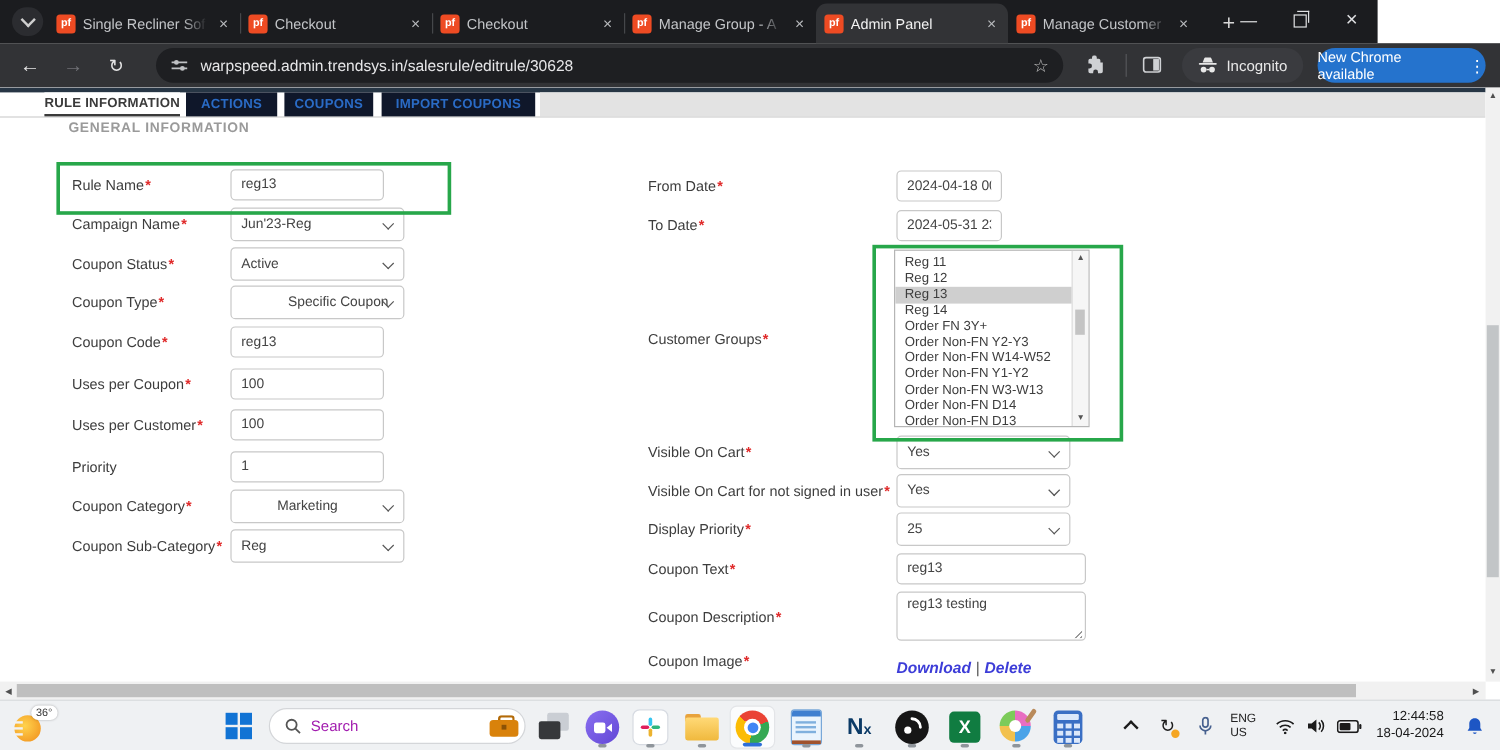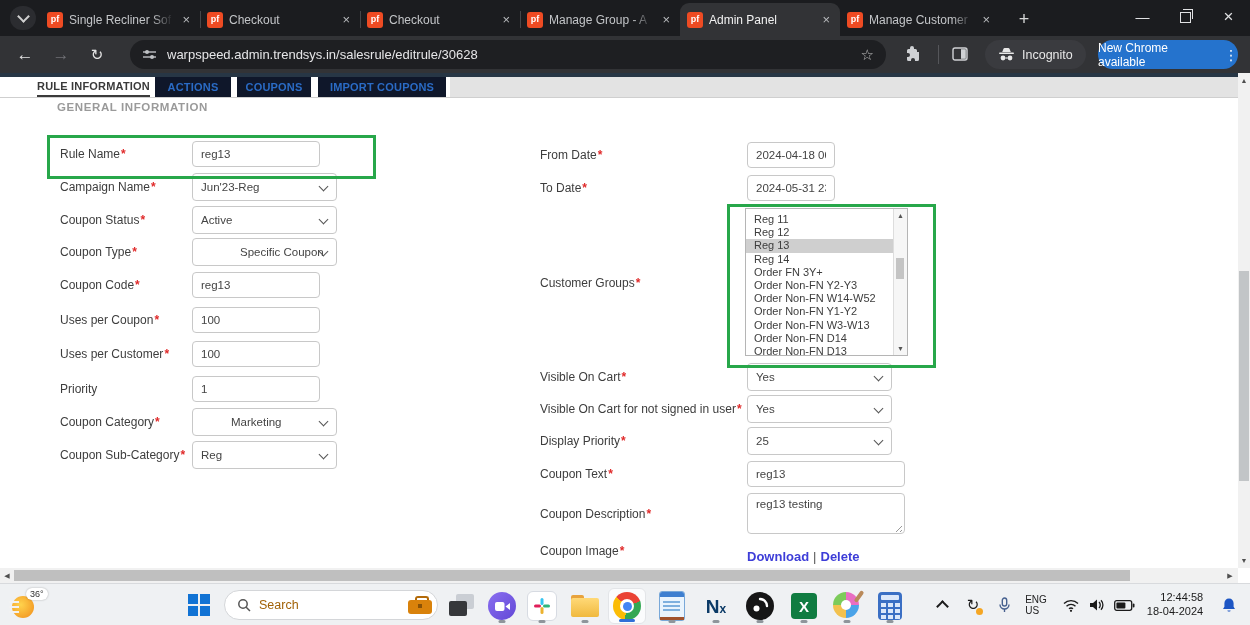--- a/index.html
+++ b/index.html
@@ -1,19 +1,19 @@
 <!DOCTYPE html>
 <html><head>
 <meta charset="utf-8">
 <style>
   html,body{margin:0;padding:0;width:1250px;height:625px;overflow:hidden;
     font-family:"Liberation Sans",sans-serif;background:#fff;position:relative;}
   .abs{position:absolute;}
   
-  #tabstrip{position:absolute;top:0;left:0;width:1250px;height:36px;background:#1b1c1f;display:flex;align-items:flex-end;}
+  #tabstrip{position:absolute;top:0;left:0;width:1148px;height:36px;background:#1b1c1f;display:flex;align-items:flex-end;}
   #tabsearch{position:absolute;left:10px;top:6px;width:26px;height:24px;border-radius:12px;background:#2b2c30;display:flex;align-items:center;justify-content:center;}
   .chev{width:7px;height:7px;border-right:2px solid #cfcfcf;border-bottom:2px solid #cfcfcf;transform:rotate(45deg);margin-top:-3px;}
   #tabs{position:absolute;left:40px;top:0;height:36px;display:flex;align-items:flex-end;}
   .btab{width:160px;height:33px;display:flex;align-items:center;gap:6px;padding:0 7px;box-sizing:border-box;color:#c3c5c8;font-size:12px;position:relative;border-radius:9px 9px 0 0;}
   .btab.active{background:#323336;color:#f2f2f2;}
   .btab .sep{position:absolute;right:-1px;top:8px;width:1px;height:17px;background:#45474a;}
   .favicon{min-width:16px;width:16px;height:16px;border-radius:3px;display:flex;align-items:center;justify-content:center;color:#fff;font-weight:bold;font-size:9px;line-height:1;}
   .btab .ttl{white-space:nowrap;overflow:hidden;flex:1;-webkit-mask-image:linear-gradient(90deg,#000 80%,transparent);mask-image:linear-gradient(90deg,#000 80%,transparent);}
   .btab .x{color:#b9bbbe;font-size:13px;line-height:1;padding:1px 3px;border-radius:8px;}
   #newtab{position:absolute;left:1012px;top:7px;width:24px;height:24px;color:#d7d7d7;font-size:18px;display:flex;align-items:center;justify-content:center;border-radius:12px;}
@@ -49,37 +49,37 @@
   .litem.selected{background:#cfcfcf;}
   .litem.clipped-top{height:4px;overflow:hidden;}
   #lbscroll{position:absolute;right:0;top:0;bottom:0;width:13px;background:#f6f6f6;border-left:1px solid #ddd;}
   #lbscroll .arr{position:absolute;left:0;width:13px;text-align:center;font-size:7px;color:#555;}
   #lbthumb{position:absolute;left:2px;top:49px;width:8px;height:21px;background:#c4c4c4;}
   #descarea{position:absolute;left:747px;top:420px;width:158px;height:41px;border:1px solid #c8c8c8;border-radius:4px;font-family:"Liberation Sans",sans-serif;font-size:11.5px;color:#444;padding:4px 8px;box-sizing:border-box;resize:none;outline:none;}
   .resizegrip{position:absolute;left:893px;top:450px;width:9px;height:9px;background:
     repeating-linear-gradient(135deg,transparent 0 2px,#999 2px 3px);clip-path:polygon(100% 0,100% 100%,0 100%);}
   #imglinks{position:absolute;left:747px;top:476px;font-size:13px;font-weight:bold;color:#3d3dd8;}
   #imglinks .bar{color:#555;font-weight:normal;margin:0 4px;}
-  #imglinks span[data-link]{text-decoration:none;}
+  #imglinks span[data-link]{text-decoration:none;font-style:italic;}
   
   #vscroll{position:absolute;right:0;top:73px;width:12px;height:495px;background:#f1f1f1;}
   #vthumb{position:absolute;left:1px;top:198px;width:10px;height:210px;background:#c2c5c7;}
   .sarr{position:absolute;font-size:7px;color:#4f4f4f;width:12px;text-align:center;}
   #hscroll{position:absolute;left:0;top:568px;width:1238px;height:15px;background:#f1f1f1;}
   #hthumb{position:absolute;left:14px;top:2px;width:1116px;height:11px;background:#bfbfbf;}
   
   #taskbar{position:absolute;left:0;top:583px;width:1250px;height:42px;background:#eff1f3;border-top:1px solid #d8dadd;}
   #weather{position:absolute;left:8px;top:4px;width:56px;height:34px;}
   #sun{position:absolute;left:4px;top:8px;width:22px;height:22px;border-radius:50%;background:radial-gradient(circle at 40% 40%,#ffd34d,#f08c1a);}
   #sun:before{content:"";position:absolute;left:-3px;top:5px;width:10px;height:2px;background:#f2f2f2;box-shadow:0 5px 0 #f2f2f2,0 10px 0 #f2f2f2;}
   #temp{position:absolute;left:18px;top:0;background:#fff;border-radius:8px;font-size:9px;color:#333;padding:1px 4px;box-shadow:0 0 2px rgba(0,0,0,.3);}
   #startbtn{position:absolute;left:188px;top:10px;width:22px;height:22px;display:grid;grid-template-columns:10px 10px;grid-template-rows:10px 10px;gap:2px;}
   #startbtn div{background:#1173d4;}
   #searchpill{position:absolute;left:224px;top:6px;width:214px;height:30px;background:#fff;border:1px solid #d4d6d9;border-radius:16px;display:flex;align-items:center;padding:0 5px 0 12px;box-sizing:border-box;gap:8px;}
-  #searchtext{color:#a16207;font-size:12.5px;flex:1;}
+  #searchtext{color:#a21caf;font-size:12.5px;flex:1;}
   #briefcase{width:24px;height:22px;position:relative;}
   #briefcase .body{position:absolute;left:0;top:6px;width:24px;height:14px;background:#d9820b;border-radius:3px;}
   #briefcase .lid{position:absolute;left:7px;top:2px;width:10px;height:5px;border:2px solid #b36a08;border-bottom:none;border-radius:3px 3px 0 0;}
   #briefcase .latch{position:absolute;left:10px;top:10px;width:4px;height:4px;background:#8a5206;}
   .appslot{position:absolute;top:4px;width:38px;height:36px;display:flex;align-items:center;justify-content:center;}
   .appslot .dash{position:absolute;bottom:1px;left:50%;transform:translateX(-50%);width:7px;height:3px;border-radius:2px;background:#8f959b;}
   .appslot.activeapp{background:#fbfcfd;border:1px solid #e3e5e8;border-radius:6px;box-sizing:border-box;}
   .appslot.activeapp .dash{width:16px;background:#2f6fd8;}
   #tray{position:absolute;right:0;top:0;height:42px;}
   .trayitem{position:absolute;top:0;height:42px;display:flex;align-items:center;justify-content:center;color:#1b1b1b;}

